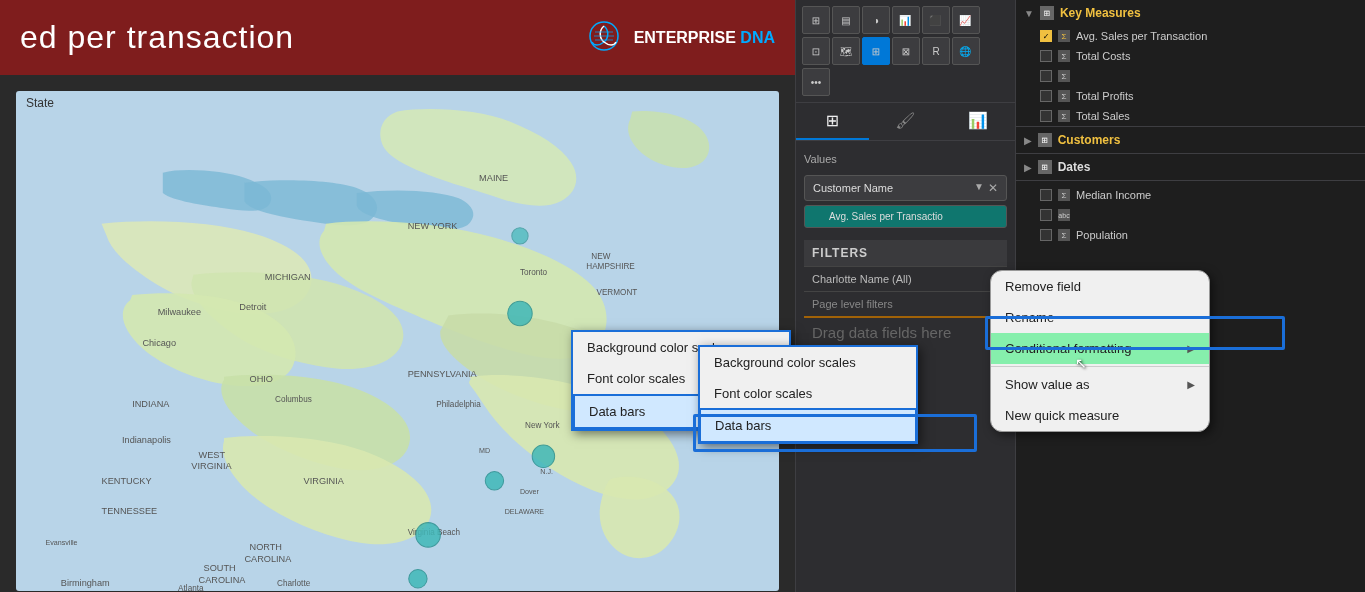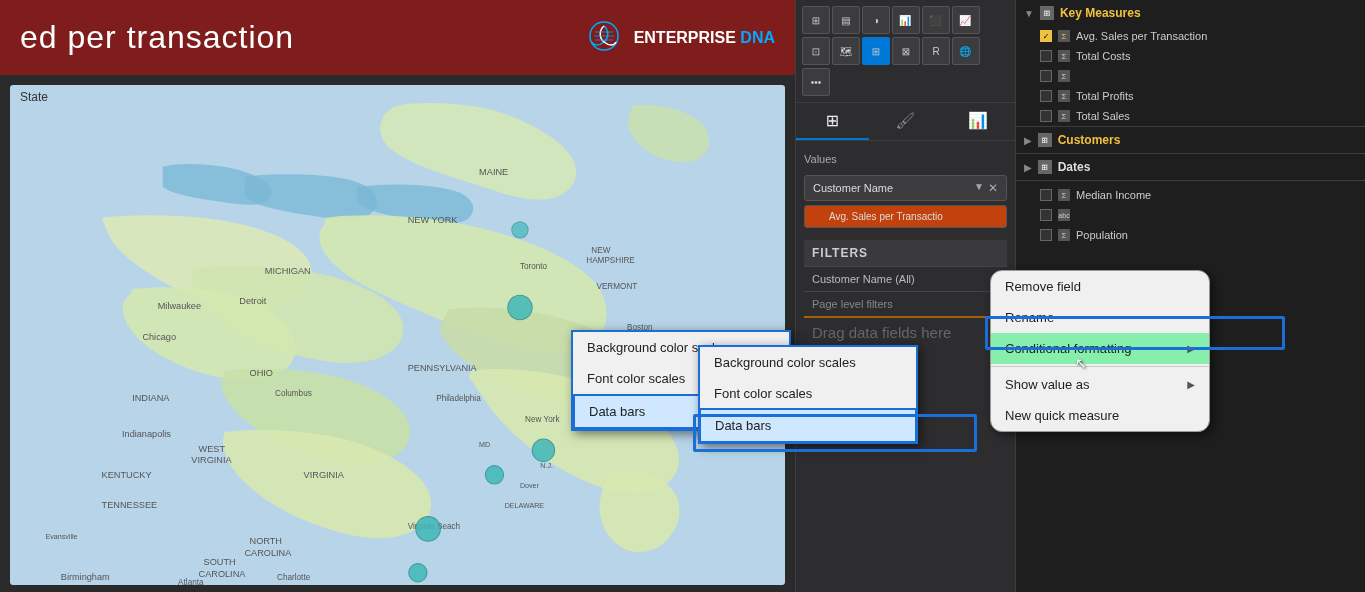--- a/index.html
+++ b/index.html
@@ -44,21 +44,21 @@
     }
 
     .logo-dna {
       width: 40px;
       height: 40px;
     }
 
     
     .map-container {
       position: relative;
-      margin: 10px;
+      margin: 16px;
       height: 500px;
       background: #b8d4e8;
       border-radius: 3px;
       overflow: hidden;
     }
 
     .map-label {
       position: absolute;
       top: 5px;
       left: 10px;
@@ -128,21 +128,21 @@
       color: #ddd;
     }
 
     .field-pill .close-btn {
       color: #aaa;
       cursor: pointer;
       font-size: 12px;
     }
 
     .avg-sales-pill {
-      background: #c2410c;
+      background: #0f766e;
       padding-left: 24px;
     }
 
     .filters-header {
       background: #3a3a3d;
       padding: 6px 8px;
       font-size: 12px;
       font-weight: 600;
       color: #ccc;
       letter-spacing: 1px;
@@ -491,21 +491,21 @@
       </div>
     </div>
 
     <div class="field-pill avg-sales-pill">
       <span style="font-size:10px; overflow:hidden; text-overflow:ellipsis; white-space:nowrap; max-width:140px;">Avg. Sales per Transactio</span>
     </div>
   </div>
 
   <div style="margin:0 8px;">
     <div class="filters-header">FILTERS</div>
-    <div class="filter-item">Customer Name (All)</div>
+    <div class="filter-item">Charlotte Name (All)</div>
     <div style="padding:6px 8px; font-size:11px; color:#888; border-top:1px solid #444;">Page level filters</div>
     <div style="padding:6px 8px; font-size:15px; color:#666; border-top:2px solid #a16207;">Drag data fields here</div>
   </div>
 
   <div class="context-menus">
 
     <div class="ctx-menu-secondary" style="left:-225px; top:330px; pointer-events:auto;">
       <div class="ctx-menu-item">
         <span>Background color scales</span>
       </div>

